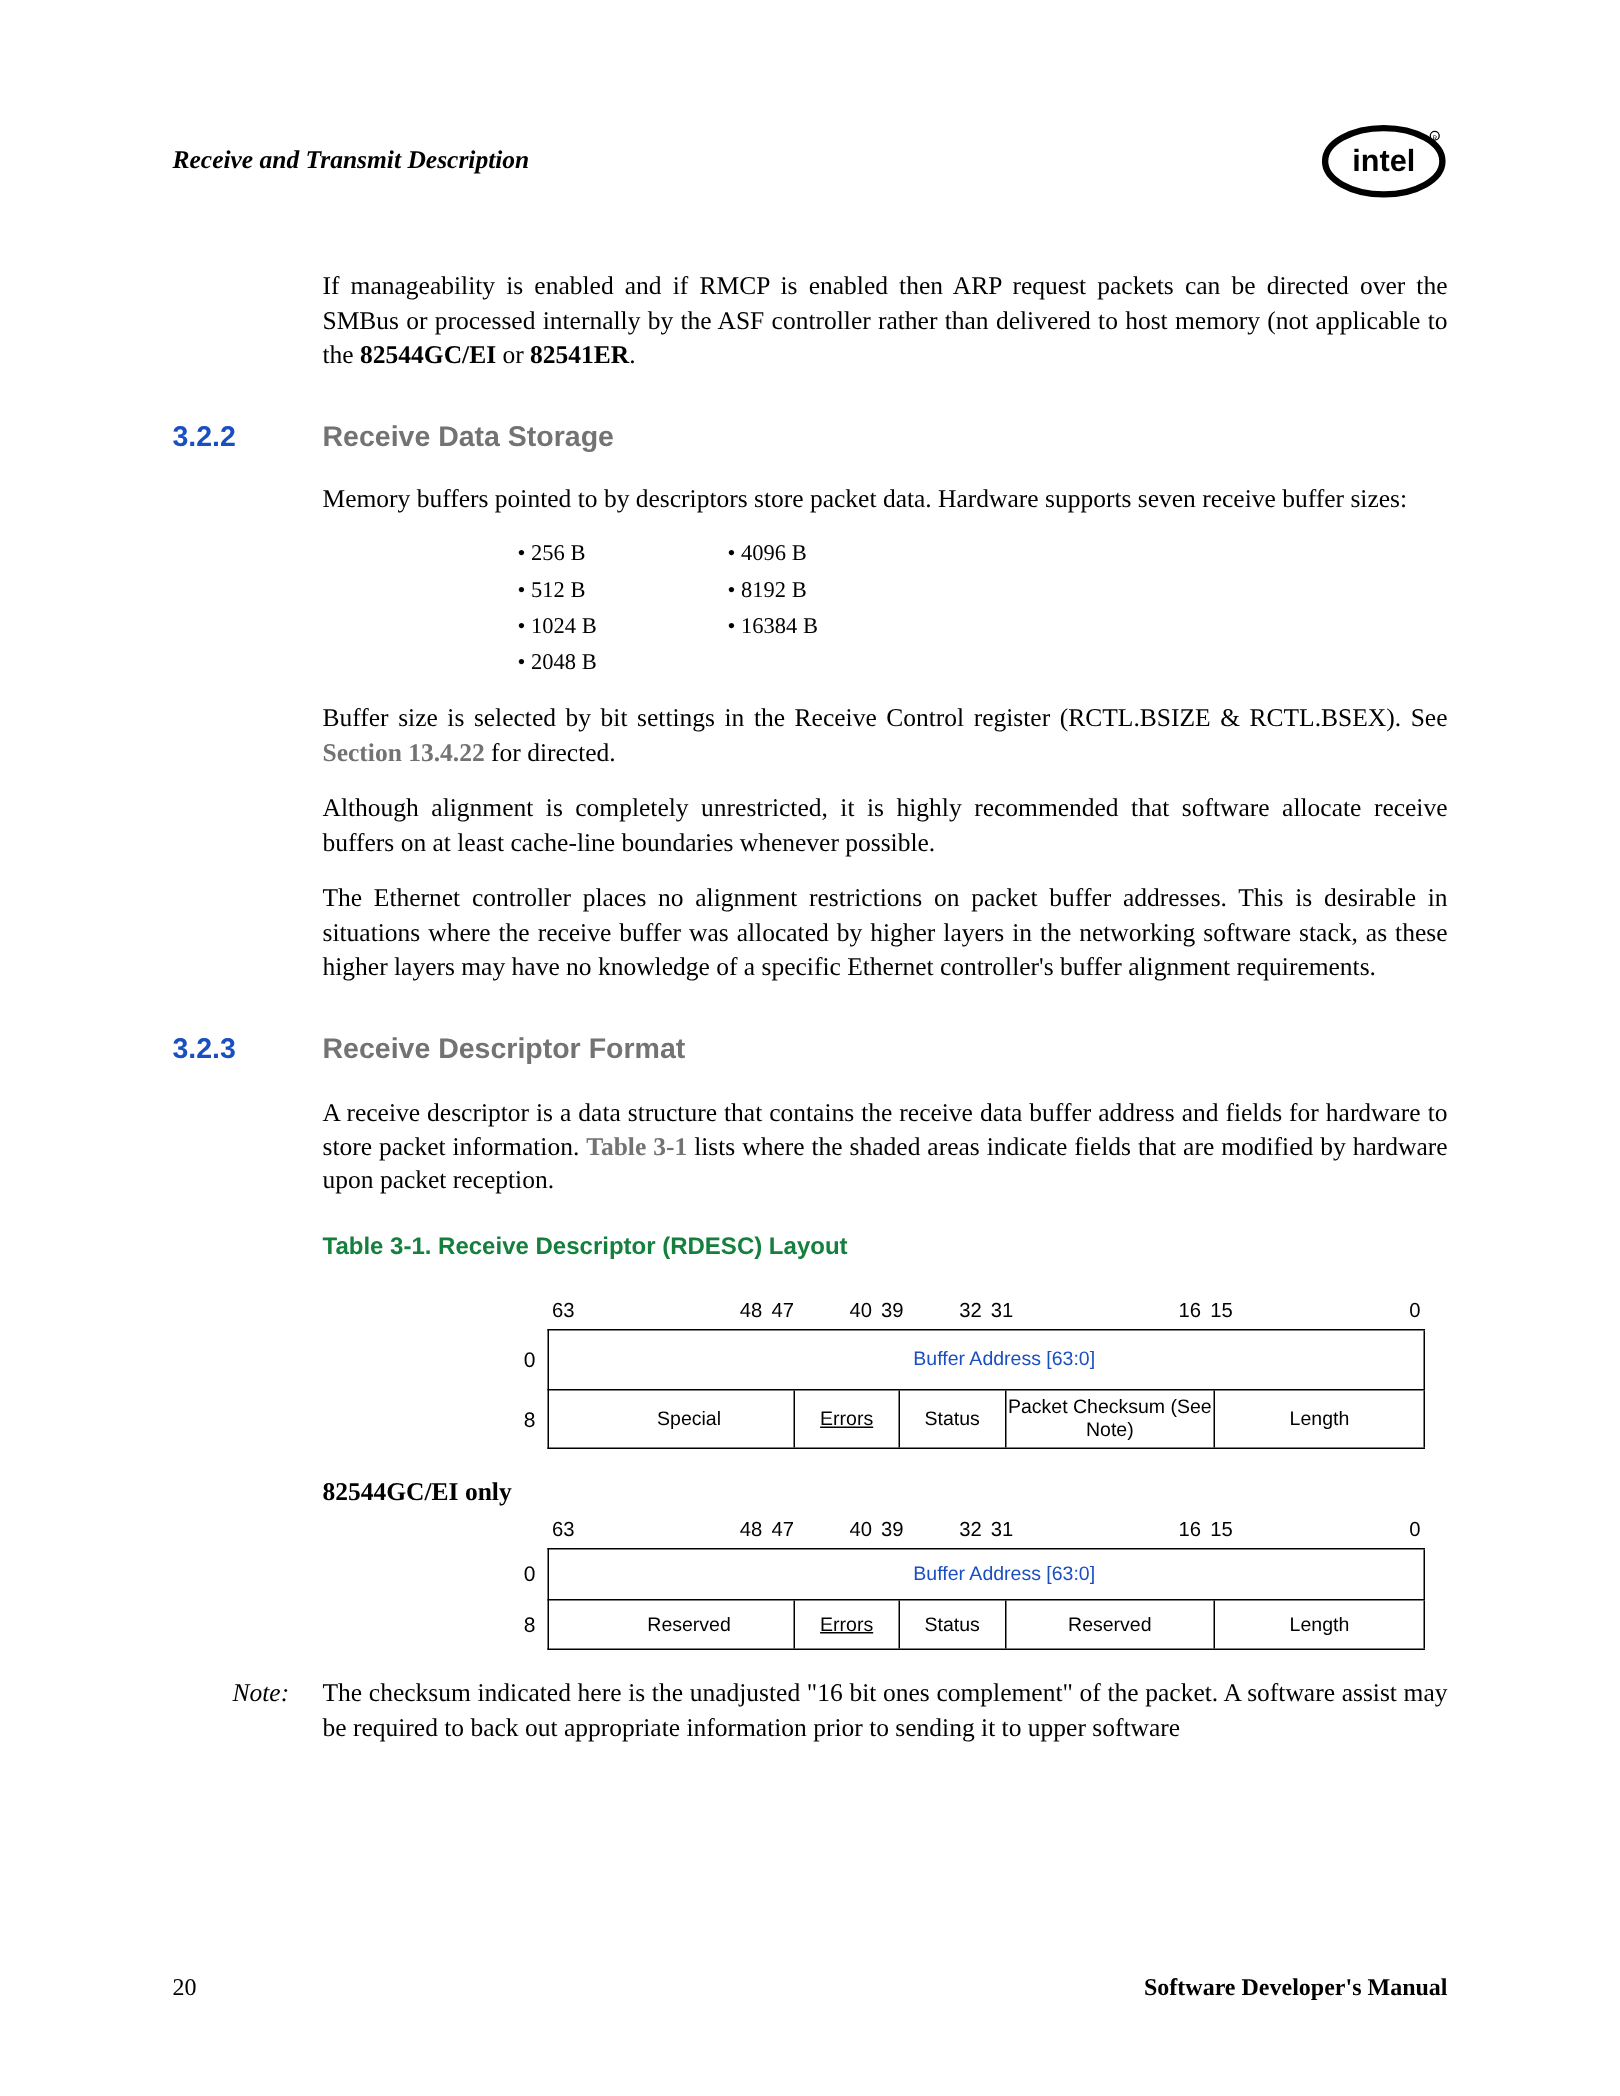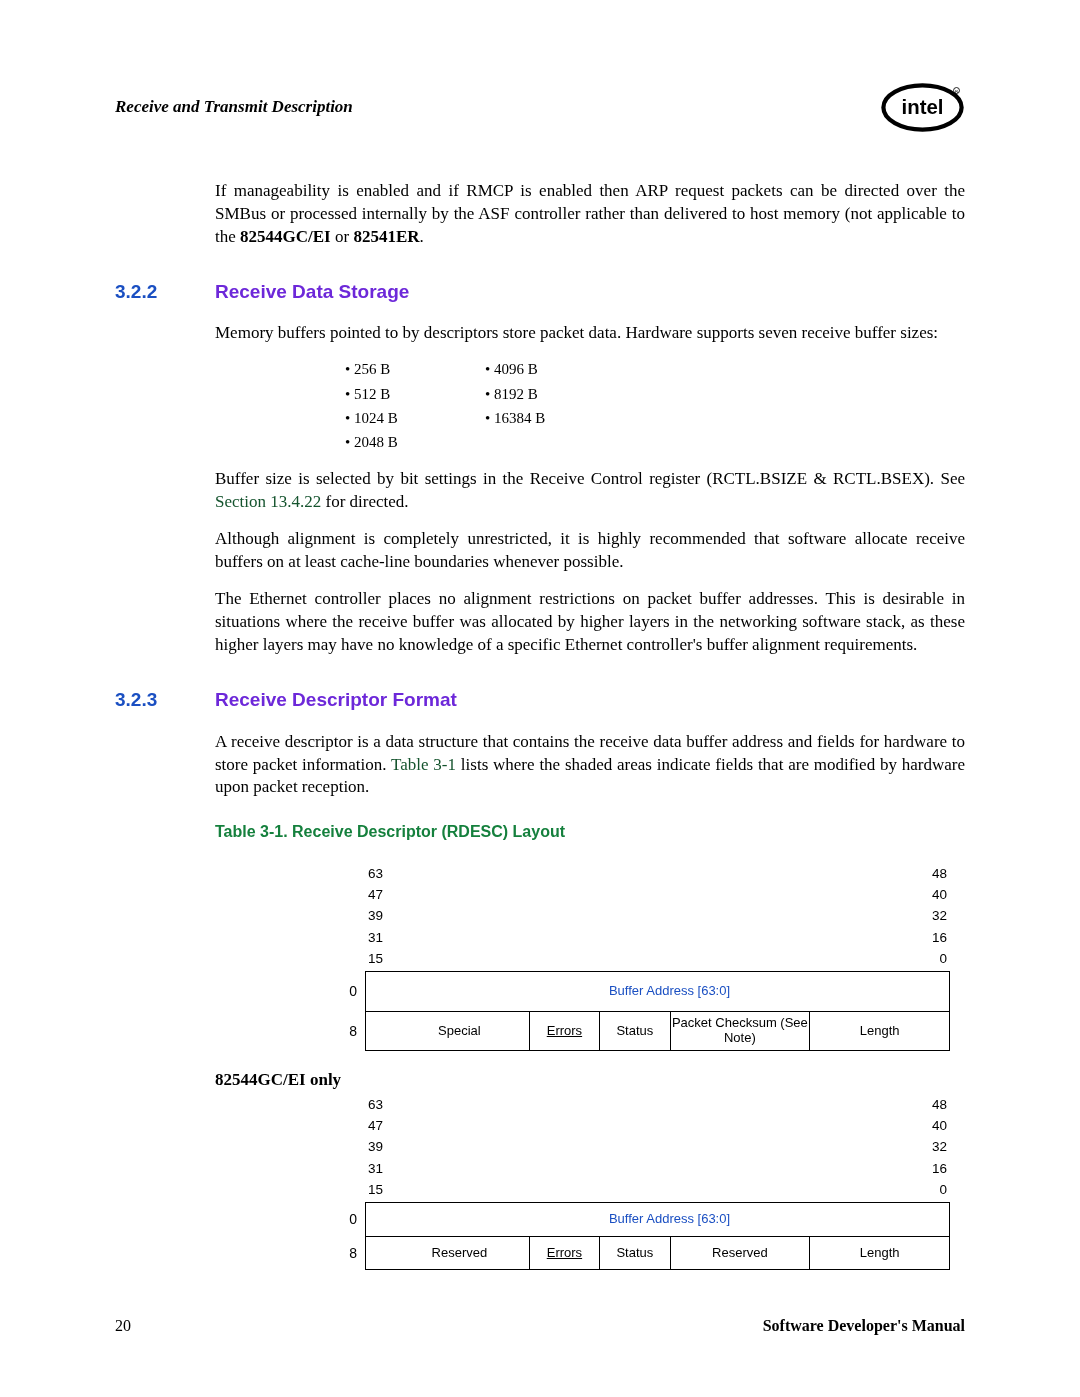--- a/index.html
+++ b/index.html
@@ -51,58 +51,58 @@
   .sec-num {
     width: 100px;
     font-family: Arial, Helvetica, sans-serif;
     font-weight: bold;
     color: #1a4fc2;
     font-size: 19px;
   }
   .sec-title {
     font-family: Arial, Helvetica, sans-serif;
     font-weight: bold;
-    color: #6d28d9;
+    color: #737373;
     font-size: 19px;
   }
   .buffer-list {
     display: flex;
     flex-direction: row;
     margin-left: 230px;
     margin-bottom: 12px;
     font-size: 15px;
   }
   .buffer-col {
     width: 140px;
   }
   .buffer-col div::before {
     content: "•  ";
   }
   .buffer-col div { margin-bottom: 4px; }
-  .link-blue { color: #14532d; }
+  .link-blue { color: #737373; font-weight: bold; }
   .bold { font-weight: bold; }
   .table-title {
     margin-left: 100px;
     font-family: Arial, Helvetica, sans-serif;
     font-weight: bold;
     color: #15803d;
     font-size: 16px;
     margin-top: 22px;
     margin-bottom: 22px;
   }
   .diagram {
     margin-left: 225px;
     width: 610px;
     font-family: Arial, Helvetica, sans-serif;
     font-size: 14px;
     margin-bottom: 28px;
   }
   .bit-row {
     display: flex;
-    flex-direction: column;
+    flex-direction: row;
     padding-left: 25px;
     justify-content: center;
   }
   .bit-cell {
     display: flex;
     justify-content: space-between;
     font-size: 13.5px;
     padding-bottom: 3px;
   }
   .bit-cell span { padding: 0 3px; }
@@ -324,19 +324,23 @@
           <div class="d-cell c-special">Reserved</div>
           <div class="d-cell c-errors">Errors</div>
           <div class="d-cell c-status">Status</div>
           <div class="d-cell c-pcs">Reserved</div>
           <div class="d-cell c-length">Length</div>
         </div>
       </div>
     </div>
   </div>
 
+  <div class="note-row">
+    <div class="note-label">Note:</div>
+    <div class="note-body">The checksum indicated here is the unadjusted "16 bit ones complement" of the packet. A software assist may be required to back out appropriate information prior to sending it to upper software</div>
+  </div>
 
   <div class="footer">
     <div class="pnum">20</div>
     <div class="fdoc">Software Developer's Manual</div>
   </div>
 
 </div>
 
 </body></html>

